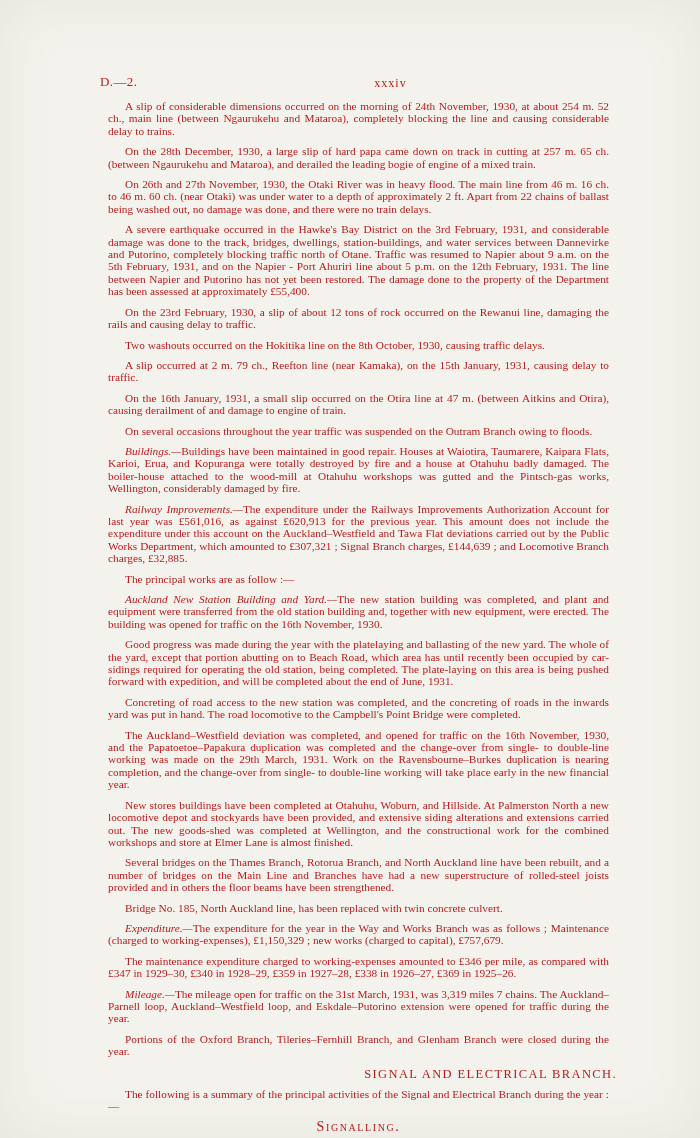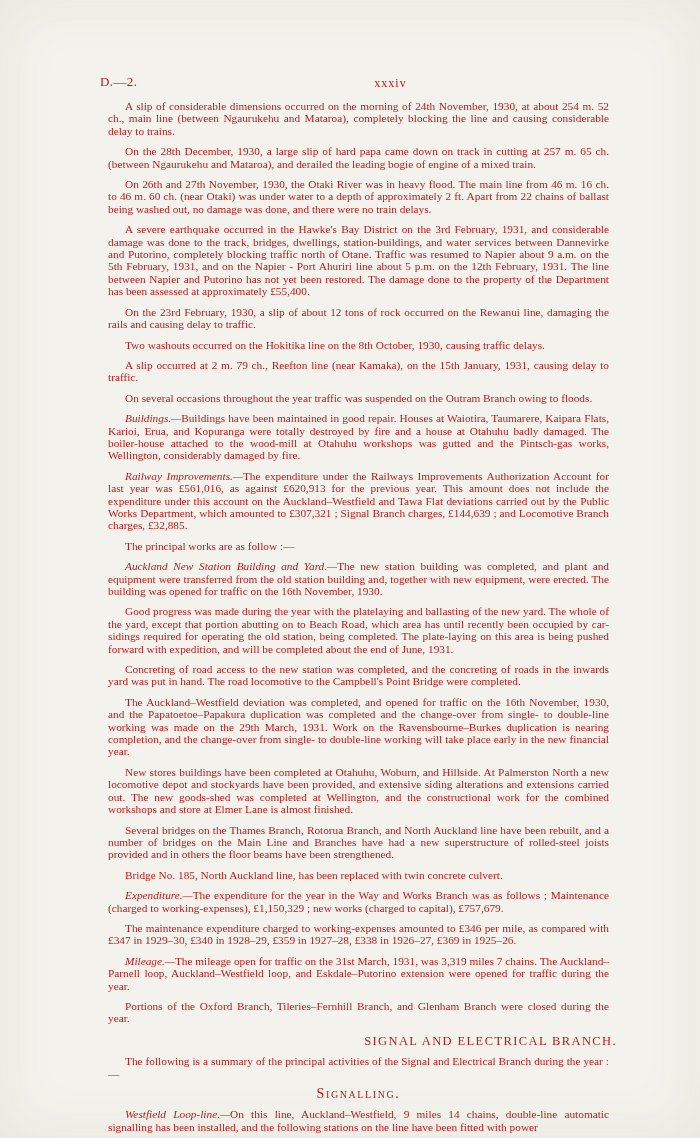--- a/index.html
+++ b/index.html
@@ -54,20 +54,21 @@
     <span class="page-num">xxxiv</span>
   </div>
   <div class="doc-body" id="doc-body">
       <p class="para">A slip of considerable dimensions occurred on the morning of 24th November, 1930, at about 254 m. 52 ch., main line (between Ngaurukehu and Mataroa), completely blocking the line and causing considerable delay to trains.</p>
       <p class="para">On the 28th December, 1930, a large slip of hard papa came down on track in cutting at 257 m. 65 ch. (between Ngaurukehu and Mataroa), and derailed the leading bogie of engine of a mixed train.</p>
       <p class="para">On 26th and 27th November, 1930, the Otaki River was in heavy flood. The main line from 46 m. 16 ch. to 46 m. 60 ch. (near Otaki) was under water to a depth of approximately 2 ft. Apart from 22 chains of ballast being washed out, no damage was done, and there were no train delays.</p>
       <p class="para">A severe earthquake occurred in the Hawke's Bay District on the 3rd February, 1931, and considerable damage was done to the track, bridges, dwellings, station-buildings, and water services between Dannevirke and Putorino, completely blocking traffic north of Otane. Traffic was resumed to Napier about 9 a.m. on the 5th February, 1931, and on the Napier - Port Ahuriri line about 5 p.m. on the 12th February, 1931. The line between Napier and Putorino has not yet been restored. The damage done to the property of the Department has been assessed at approximately £55,400.</p>
       <p class="para">On the 23rd February, 1930, a slip of about 12 tons of rock occurred on the Rewanui line, damaging the rails and causing delay to traffic.</p>
       <p class="para">Two washouts occurred on the Hokitika line on the 8th October, 1930, causing traffic delays.</p>
       <p class="para">A slip occurred at 2 m. 79 ch., Reefton line (near Kamaka), on the 15th January, 1931, causing delay to traffic.</p>
+      <p class="para">On the 16th January, 1931, a small slip occurred on the Otira line at 47 m. (between Aitkins and Otira), causing derailment of and damage to engine of train.</p>
       <p class="para">On several occasions throughout the year traffic was suspended on the Outram Branch owing to floods.</p>
       <p class="para"><span class="lead">Buildings.—</span>Buildings have been maintained in good repair. Houses at Waiotira, Taumarere, Kaipara Flats, Karioi, Erua, and Kopuranga were totally destroyed by fire and a house at Otahuhu badly damaged. The boiler-house attached to the wood-mill at Otahuhu workshops was gutted and the Pintsch-gas works, Wellington, considerably damaged by fire.</p>
       <p class="para"><span class="lead">Railway Improvements.—</span>The expenditure under the Railways Improvements Authorization Account for last year was £561,016, as against £620,913 for the previous year. This amount does not include the expenditure under this account on the Auckland–Westfield and Tawa Flat deviations carried out by the Public Works Department, which amounted to £307,321 ; Signal Branch charges, £144,639 ; and Locomotive Branch charges, £32,885.</p>
       <p class="para">The principal works are as follow :—</p>
       <p class="para"><span class="lead">Auckland New Station Building and Yard.—</span>The new station building was completed, and plant and equipment were transferred from the old station building and, together with new equipment, were erected. The building was opened for traffic on the 16th November, 1930.</p>
       <p class="para">Good progress was made during the year with the platelaying and ballasting of the new yard. The whole of the yard, except that portion abutting on to Beach Road, which area has until recently been occupied by car-sidings required for operating the old station, being completed. The plate-laying on this area is being pushed forward with expedition, and will be completed about the end of June, 1931.</p>
       <p class="para">Concreting of road access to the new station was completed, and the concreting of roads in the inwards yard was put in hand. The road locomotive to the Campbell's Point Bridge were completed.</p>
       <p class="para">The Auckland–Westfield deviation was completed, and opened for traffic on the 16th November, 1930, and the Papatoetoe–Papakura duplication was completed and the change-over from single- to double-line working was made on the 29th March, 1931. Work on the Ravensbourne–Burkes duplication is nearing completion, and the change-over from single- to double-line working will take place early in the new financial year.</p>
       <p class="para">New stores buildings have been completed at Otahuhu, Woburn, and Hillside. At Palmerston North a new locomotive depot and stockyards have been provided, and extensive siding alterations and extensions carried out. The new goods-shed was completed at Wellington, and the constructional work for the combined workshops and store at Elmer Lane is almost finished.</p>
       <p class="para">Several bridges on the Thames Branch, Rotorua Branch, and North Auckland line have been rebuilt, and a number of bridges on the Main Line and Branches have had a new superstructure of rolled-steel joists provided and in others the floor beams have been strengthened.</p>

